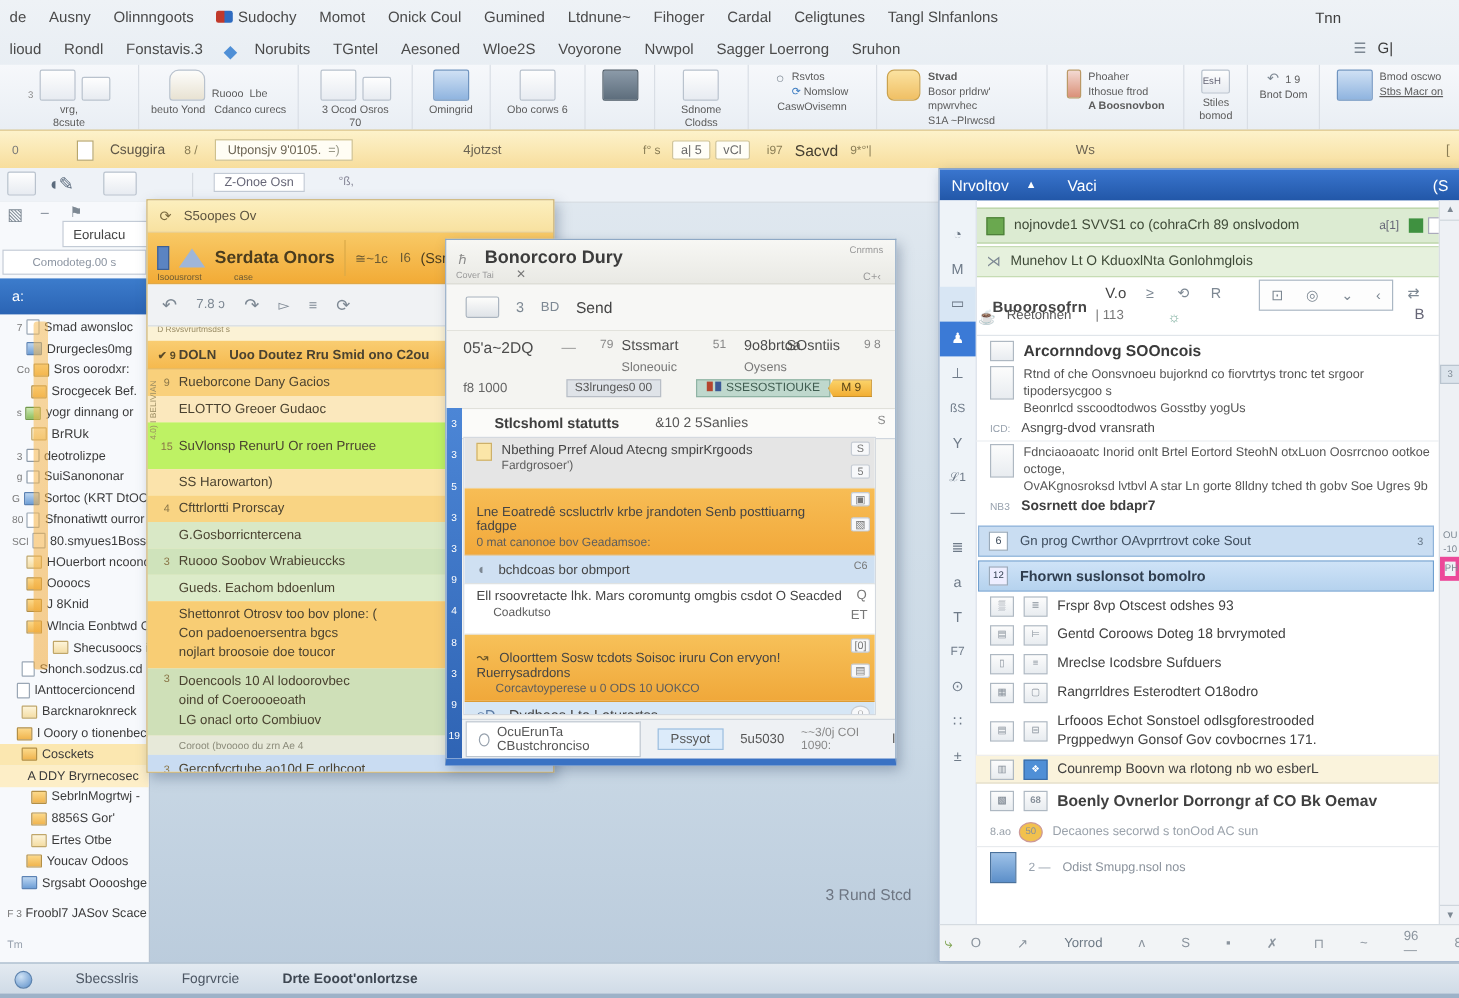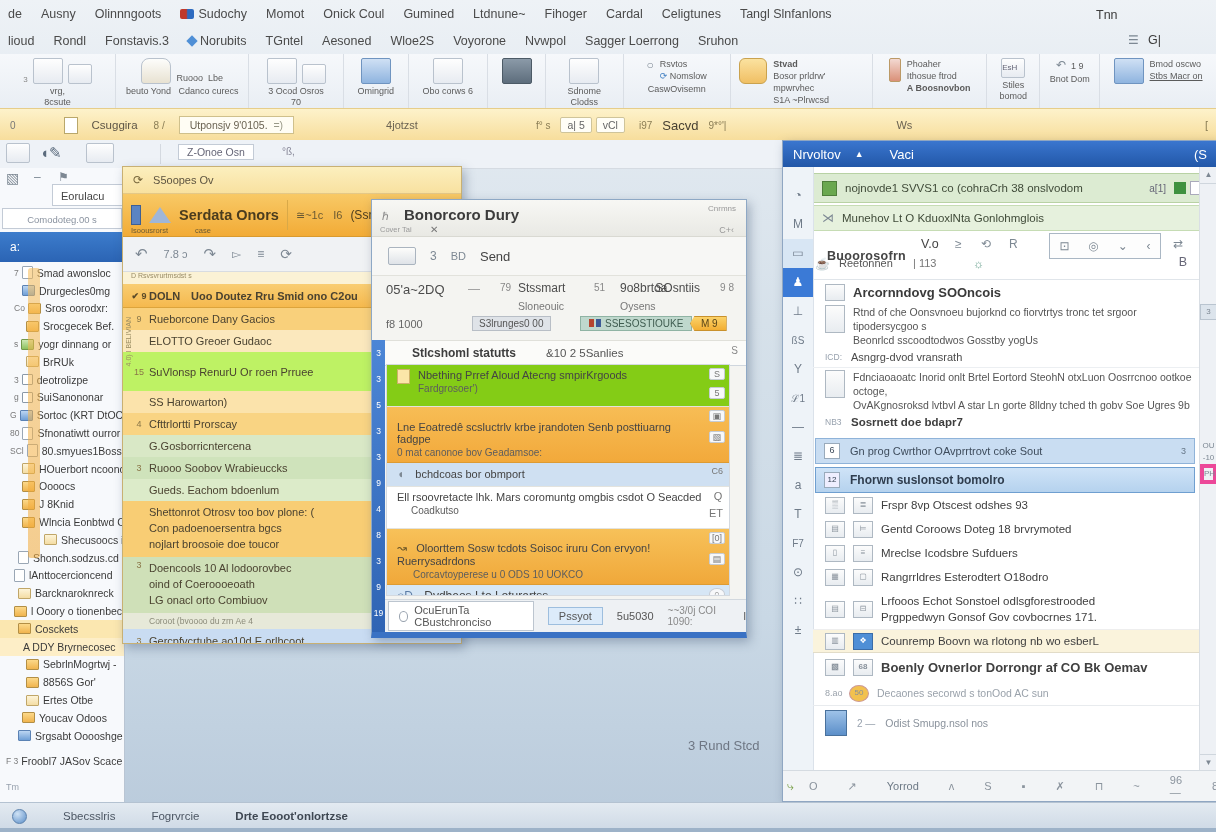--- a/index.html
+++ b/index.html
@@ -73,21 +73,21 @@
     <span class="mi">Cardal</span>
     <span class="mi">Celigtunes</span>
     <span class="mi">Tangl Slnfanlons</span>
   </div>
   <span class="abs" style="left:1096px;top:8px;font-size:12.5px">Tnn</span>
 
   <div class="abs menurow" style="left:0;top:27px;width:1216px;height:27px">
     <span class="mi">lioud</span>
     <span class="mi">Rondl</span>
     <span class="mi">Fonstavis.3</span>
-    <span class="mi" style="display:flex;align-items:center;gap:4px">
+    <span class="mi" style="display:flex;align-items:flex-end;gap:16px">
       <span style="width:8px;height:8px;background:#4f8fd6;transform:rotate(45deg);display:inline-block"></span>
       <span>Norubits</span>
       </span>
     <span class="mi">TGntel</span>
     <span class="mi">Aesoned</span>
     <span class="mi">Wloe2S</span>
     <span class="mi">Voyorone</span>
     <span class="mi">Nvwpol</span>
     <span class="mi">Sagger Loerrong</span>
     <span class="mi">Sruhon</span>
@@ -467,21 +467,21 @@
       <span style="position:absolute;left:318px;top:40px;background:linear-gradient(180deg,#fbd269,#f2ae33);border:1px solid #c9912c;font-size:10px;color:#5a4517;padding:1px 8px 1px 10px;clip-path:polygon(0 50%,12% 0,100% 0,100% 100%,12% 100%)">M 9</span>
     </div>
 
     <div style="height:24px;background:#fbfbf9;border-bottom:1px solid #cfd6de;display:flex;align-items:center;padding-left:40px;gap:30px;position:relative">
       <span style="font-size:12px;font-weight:bold;color:#3e3e3e">Stlcshoml statutts</span>
       <span style="font-size:11.5px;color:#555">&amp;10 2 5Sanlies</span>
       <span style="position:absolute;right:8px;top:4px;font-size:10px;color:#888">S</span>
     </div>
 
     <div style="position:absolute;left:14px;top:164px;right:16px;bottom:36px;background:#fff;border:1px solid #d4d9df;overflow:hidden">
-      <div class="drow" style="height:42px;background:#84cc16">
+      <div class="drow" style="height:42px;background:#e5e5e5">
         <span style="float:left;width:11px;height:13px;background:#fbe6a8;border:1px solid #cdb06a;margin-right:8px"></span>
         <span>Nbething Prref Aloud Atecng smpirKrgoods</span><div class="l2" style="margin-left:19px">Fardgrosoer')</div>
         <span class="rbadge">S</span><span class="rbadge" style="top:22px">5</span>
       </div>
       <div class="drow" style="height:56px;background:linear-gradient(180deg,#f7bd55,#f2a93b);border-color:#dd9b33;padding-top:14px">
         <span>Lne Eoatredê scsluctrlv krbe jrandoten Senb posttiuarng fadgpe</span><div class="l2">0 mat canonoe bov Geadamsoe:</div>
         <span class="rbadge">▣</span><span class="rbadge" style="top:24px">▧</span>
       </div>
       <div class="drow" style="height:24px;background:#cfe0f2">
         <span class="glyph" style="margin-right:8px">◖</span>
@@ -533,21 +533,21 @@
   <div class="win" style="left:782px;top:140px;width:434px;height:660px;background:#fff;border:1px solid #8fa6c2;overflow:hidden">
     <div style="height:26px;background:linear-gradient(180deg,#3a76cf,#2257a8);color:#fff;display:flex;align-items:center;padding:0 10px;font-size:13px">
       <span>Nrvoltov</span>
       <span style="margin-left:14px;font-size:9px">▲</span>
       <span style="margin-left:26px">Vaci</span>
       <span style="margin-left:auto;font-size:13px">(S</span>
     </div>
 
     <div style="margin:6px 4px 0 30px;height:28px;background:#dcebd2;border:1px solid #b8d2a4;display:flex;align-items:center;padding:0 8px;font-size:11.5px;color:#3f4a38">
       <span style="width:13px;height:13px;background:#6aa84f;border:1px solid #4e7f3a;margin-right:8px"></span>
-      <span>nojnovde1 SVVS1 co (cohraCrh 38 onslvodom</span>
+      <span>nojnovde1 SVVS1 co (cohraCrh 89 onslvodom</span>
       <span style="margin-left:auto;font-size:10px;color:#667">a[1]</span>
       <span style="width:12px;height:12px;background:#3f9140;margin-left:8px"></span>
       <span style="width:12px;height:12px;background:#fff;border:1px solid #aab;margin-left:4px"></span>
     </div>
     <div style="margin:2px 4px 0 30px;height:24px;background:#e6f1dd;border:1px solid #c6dcb4;display:flex;align-items:center;padding:0 8px;font-size:11.5px;color:#3f4a38">
       <span class="glyph" style="margin-right:8px">⋊</span>
       <span>Munehov Lt O KduoxlNta Gonlohmglois</span>
     </div>
 
     <div style="margin-left:30px;height:48px;border-bottom:1px solid #e0e5ea;position:relative;font-size:12.5px;color:#444">

